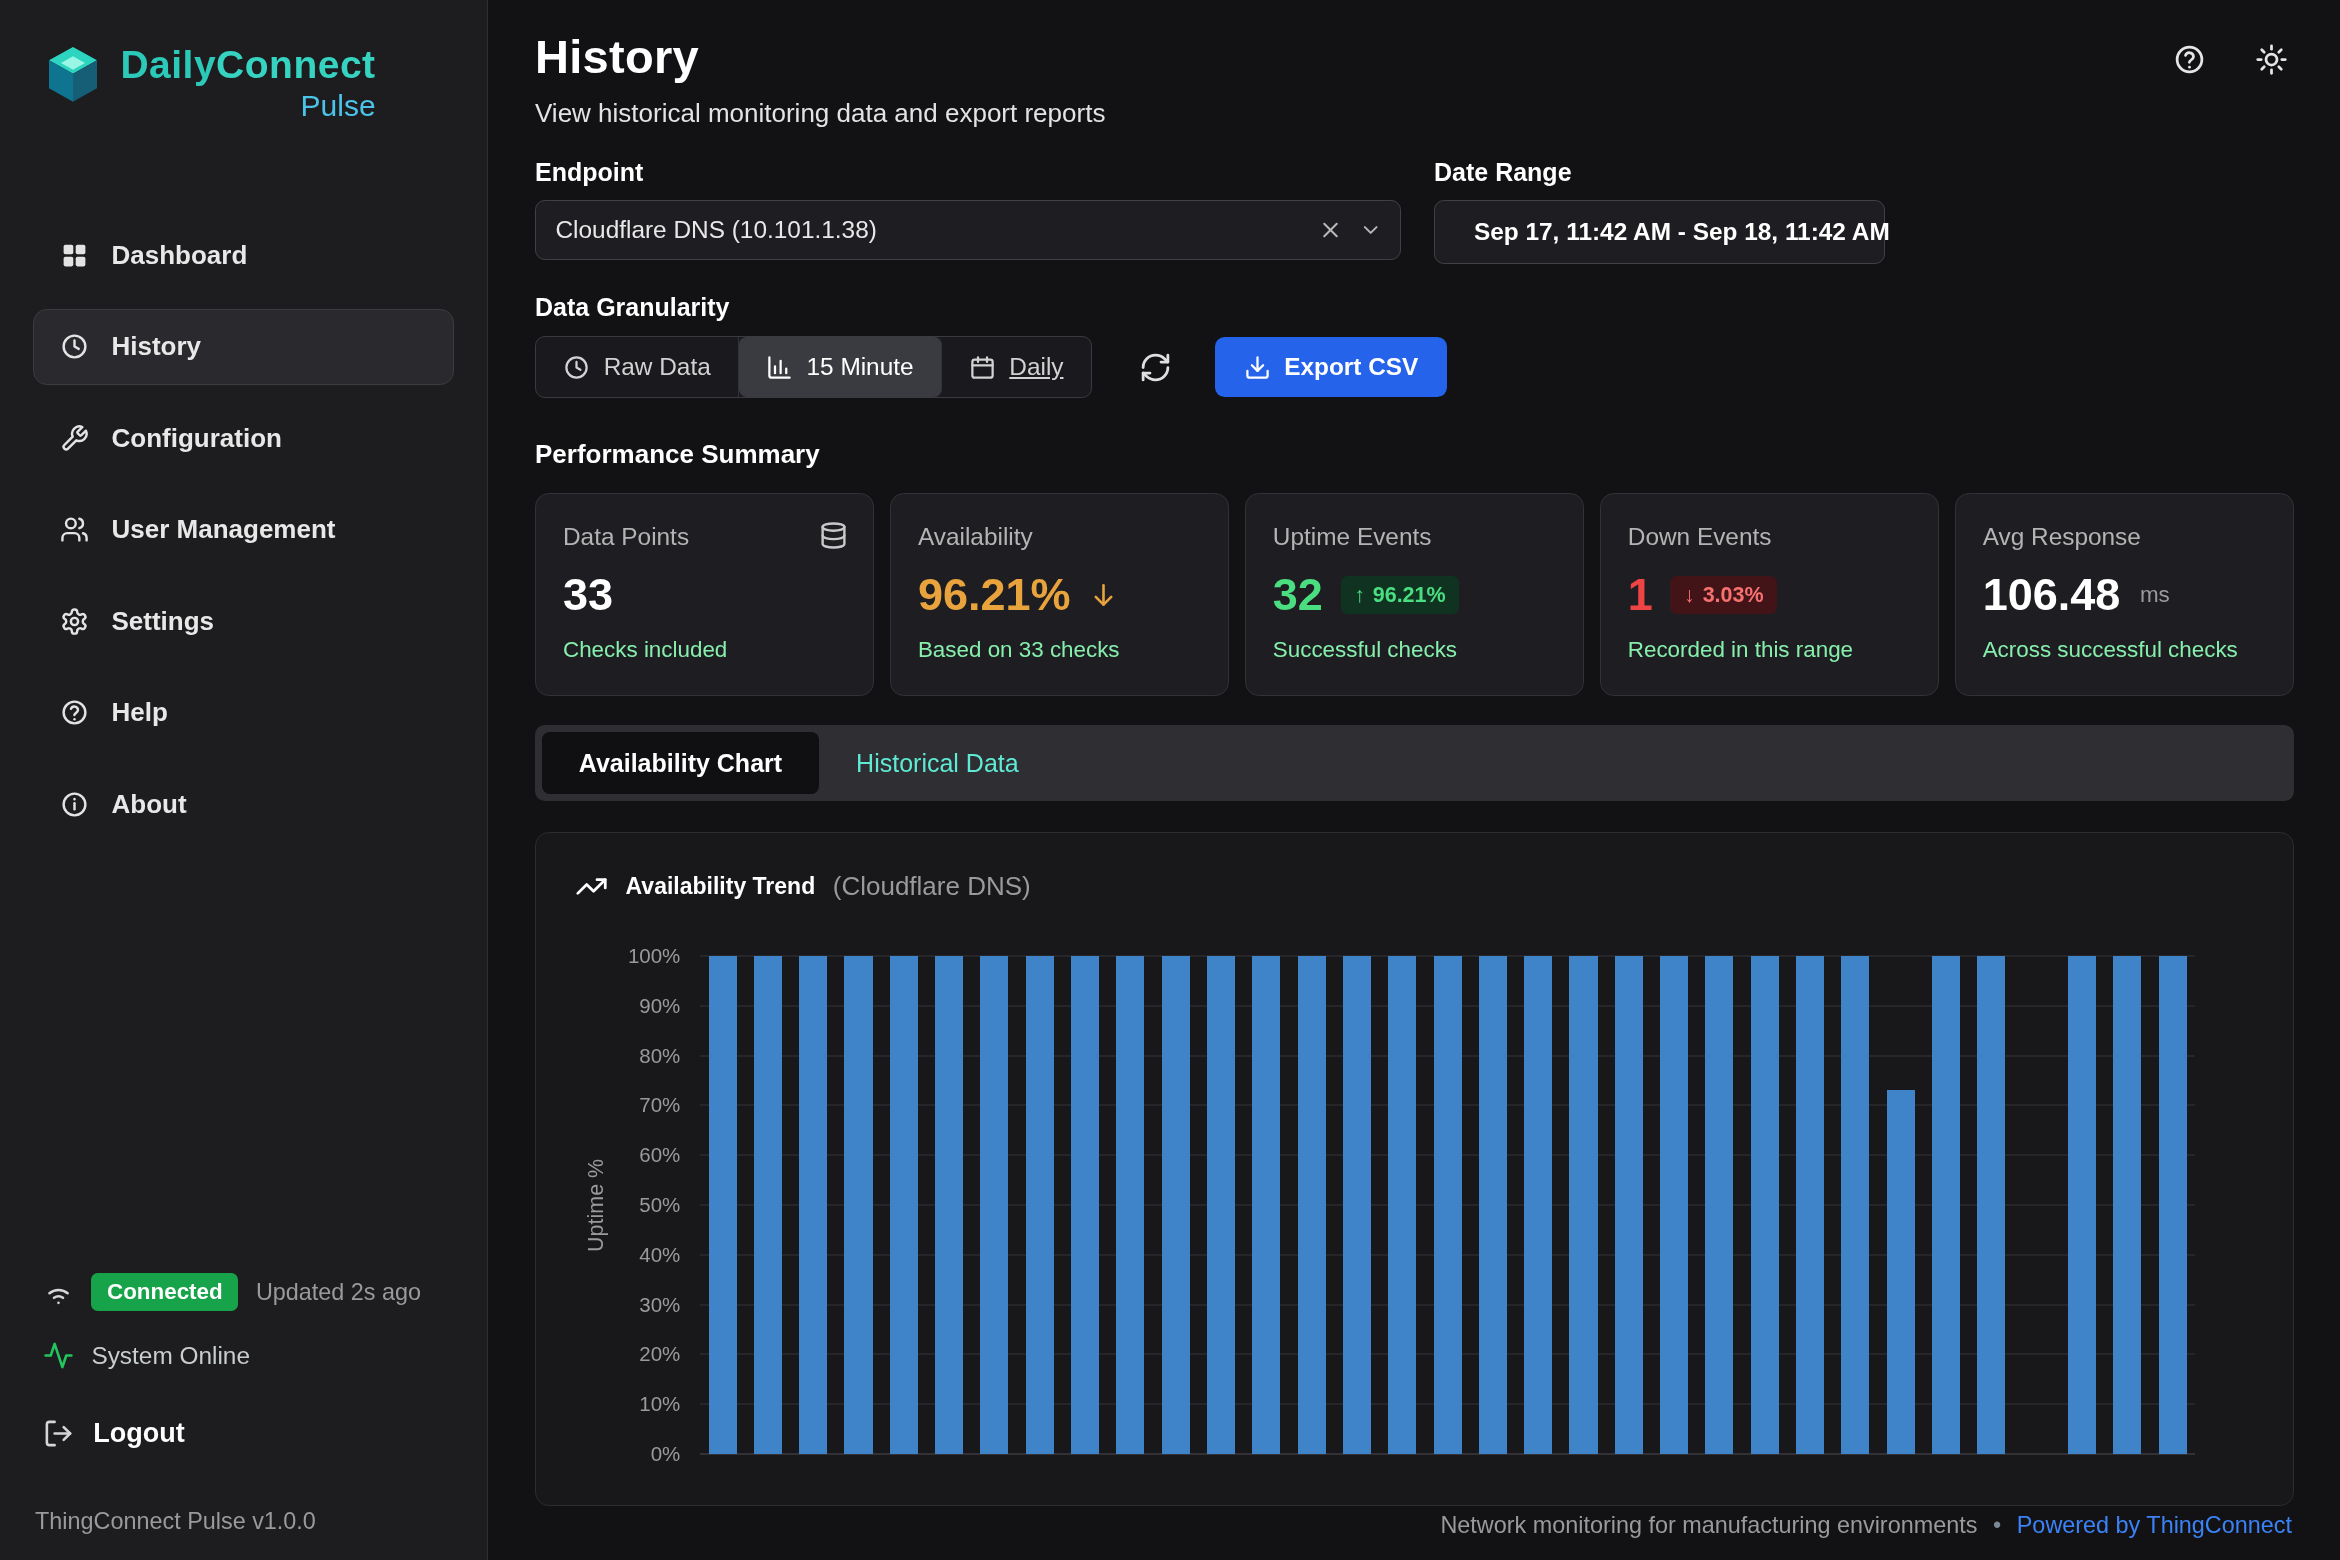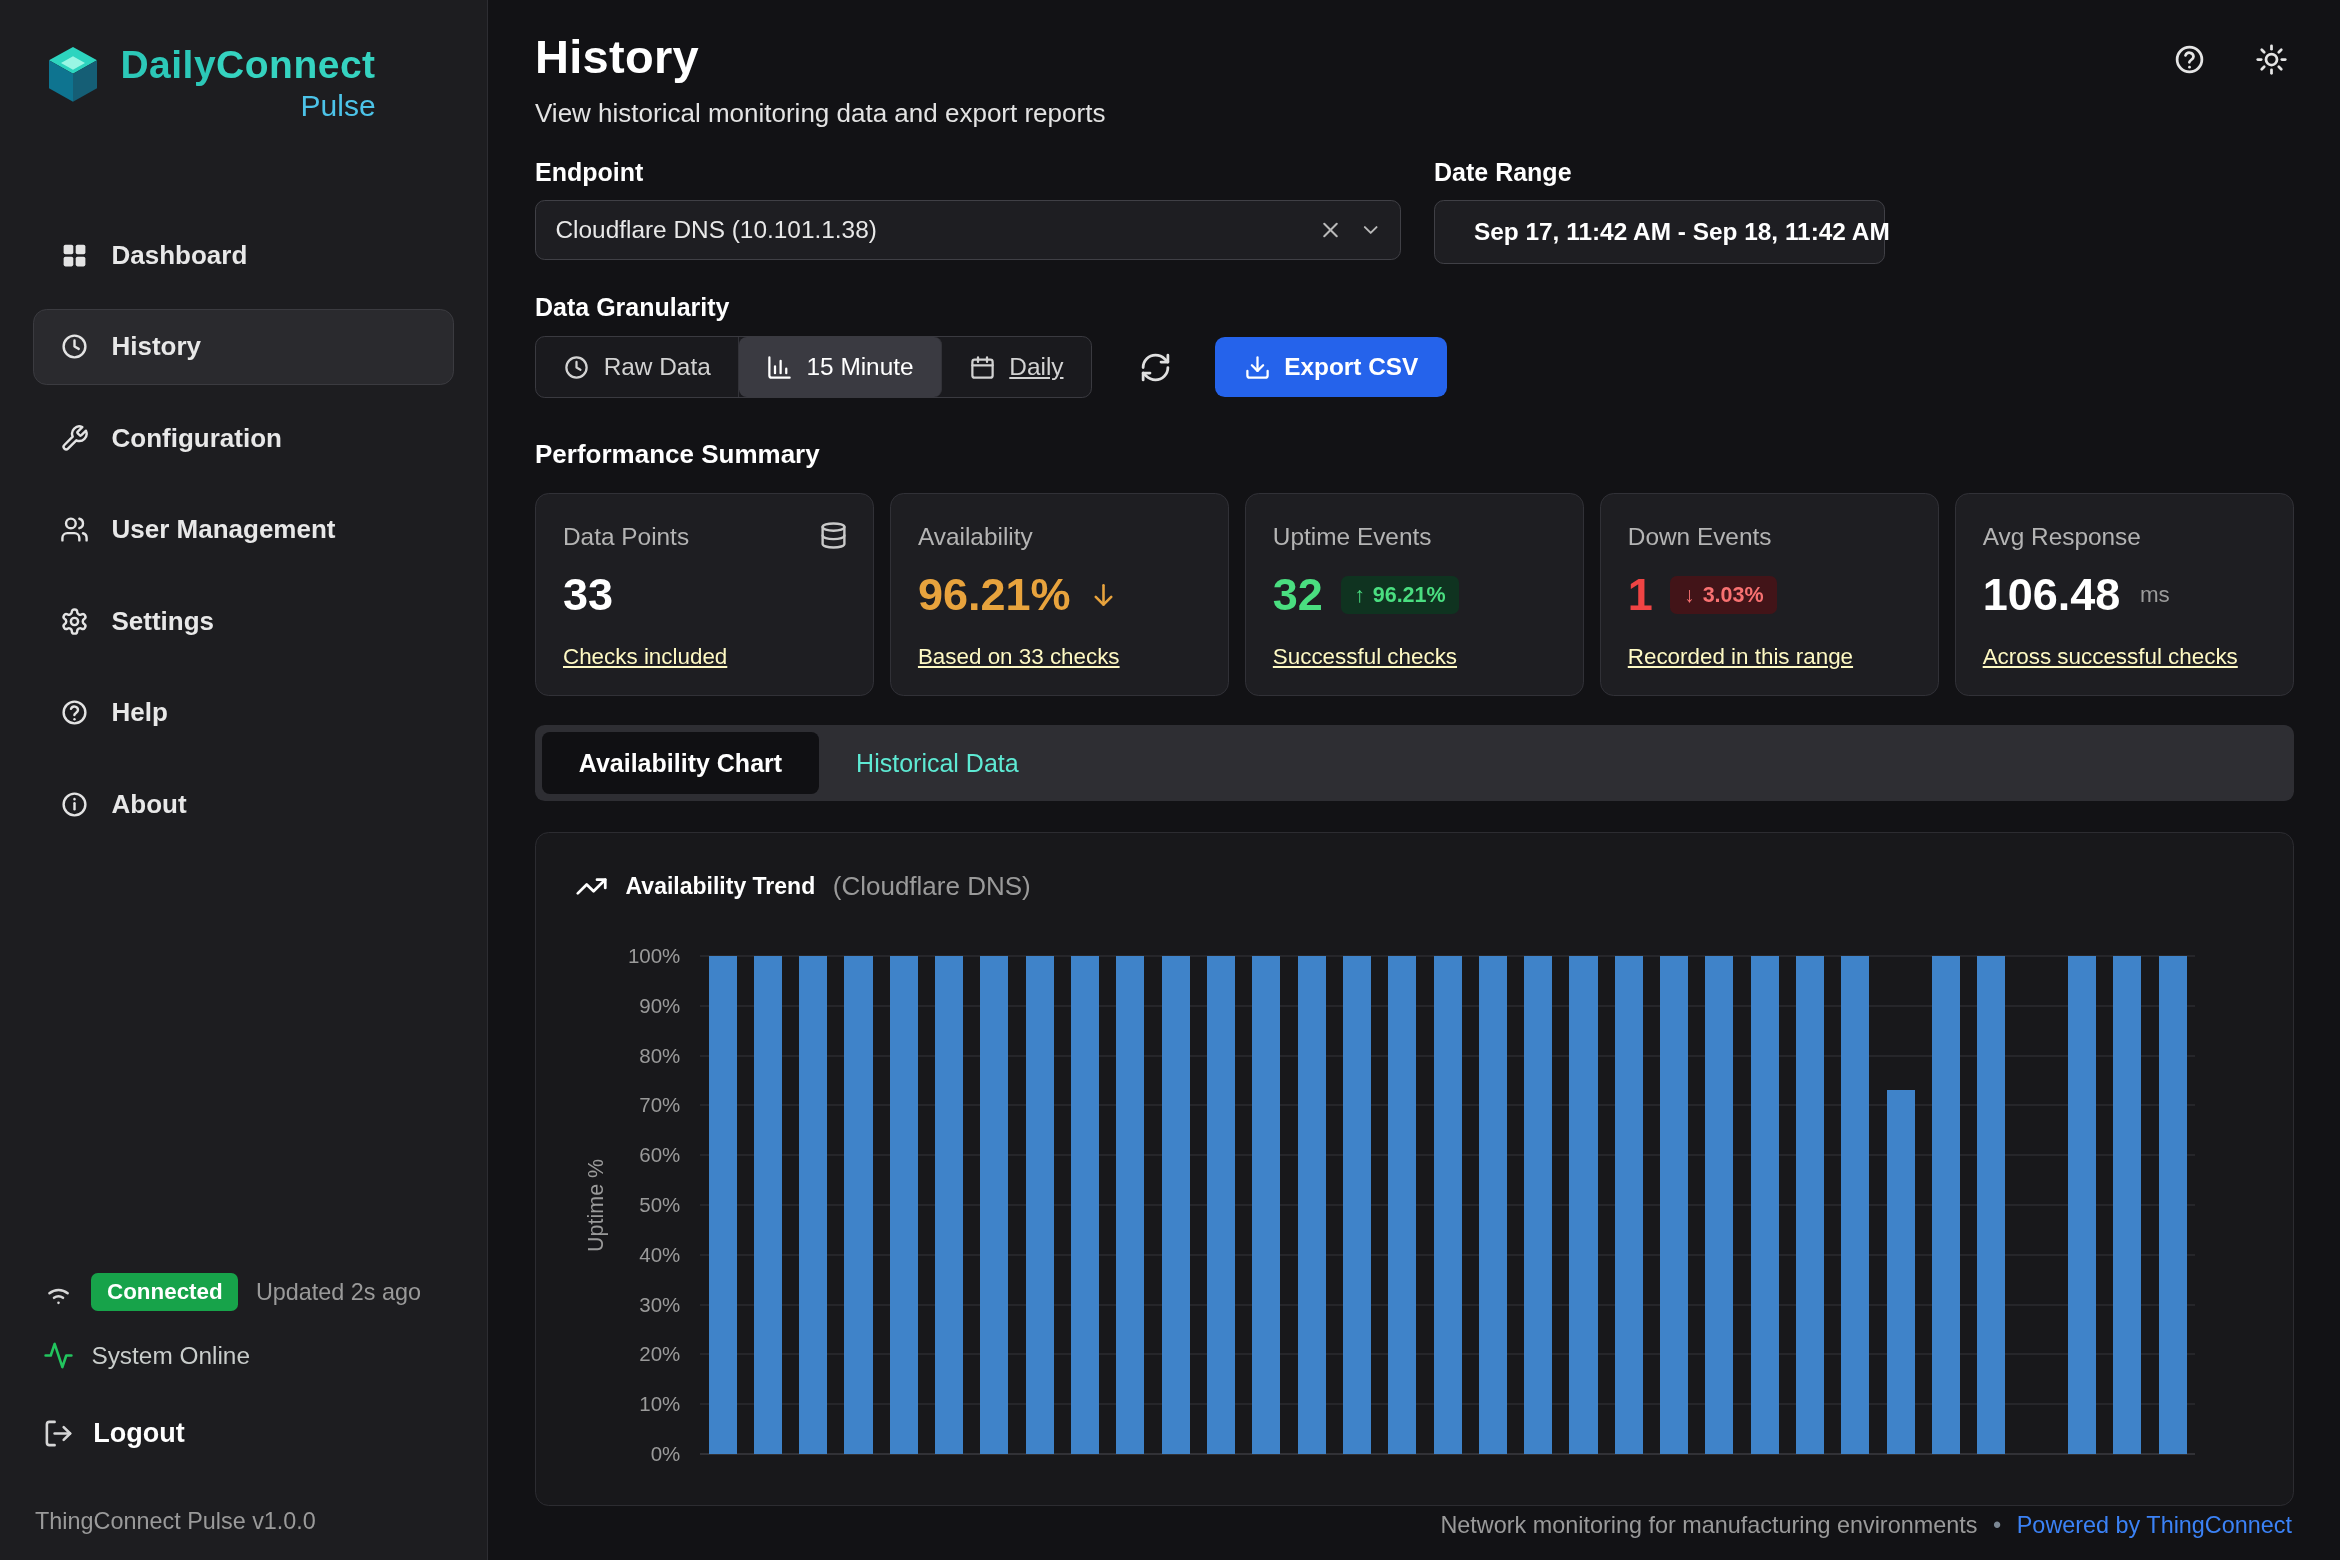--- a/index.html
+++ b/index.html
@@ -118,21 +118,21 @@
   .card-value-row { display:flex; align-items:center; gap:17.6px; margin-top:17.6px; }
   .card-value { font-size:45px; font-weight:bold; color:#ffffff; }
   .card-value.amber { color:#e8a33d; }
   .card-value.green { color:#4ade80; }
   .card-value.red { color:#ef4444; }
   .trend-ic { width:31px; height:31px; color:#e8a33d; }
   .pill { display:inline-flex; align-items:center; gap:7.8px; font-size:21.5px; font-weight:bold; padding:6.8px 13.7px; border-radius:6.8px; }
   .pill.green { background:#0f3320; color:#4ade80; }
   .pill.red { background:#421418; color:#f87171; }
   .unit { font-size:22.4px; color:#9a9a9a; font-weight:normal; margin-left:2px; }
-  .card-sub { font-size:22.4px; color:#fef9c3; margin-top:23px;text-decoration:underline; }
+  .card-sub { font-size:22.4px; color:#86efac; margin-top:16px; }
 
   
   .tabbar {
     margin-top:29px; height:78px; background:#2e2e33; border-radius:9.8px;
     display:flex; align-items:center; padding:6.8px;
   }
   .tab {
     height:100%; display:flex; align-items:center; padding:0 37px;
     font-size:25px; color:#5eead4; cursor:pointer; border-radius:7.8px;
   }

